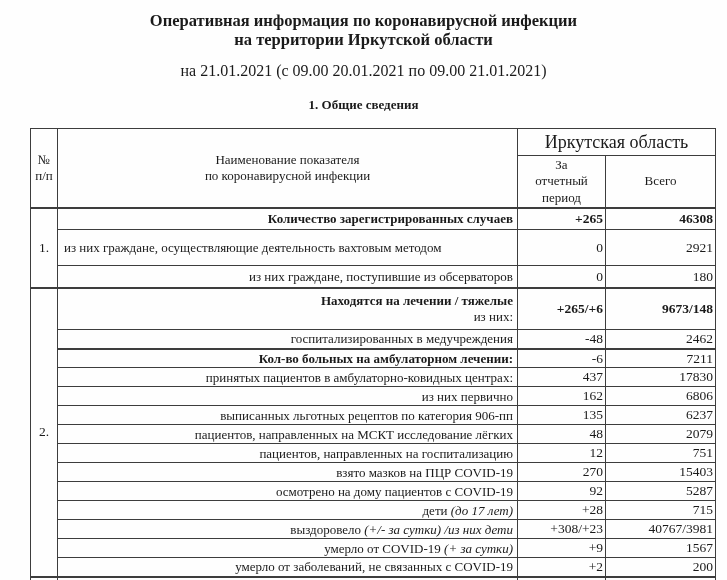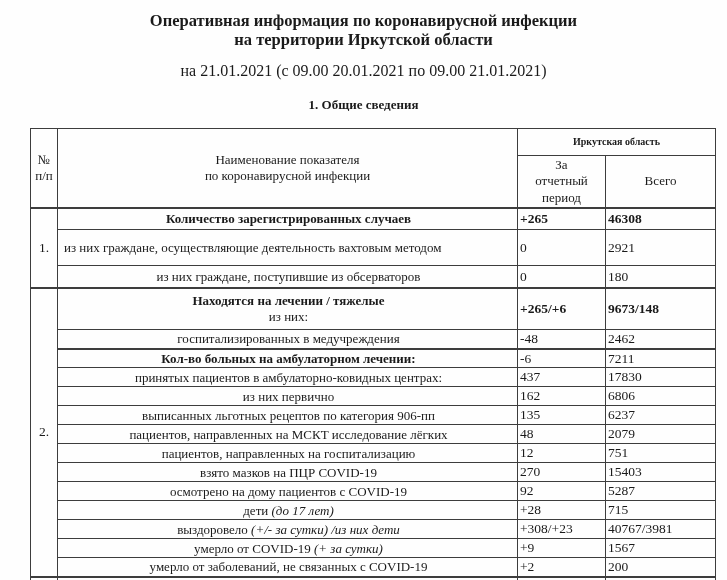--- a/index.html
+++ b/index.html
@@ -33,26 +33,26 @@
   .main th, .main td {
     border: 1px solid #3d3d3d;
     padding: 1px 4px;
     vertical-align: middle;
     overflow: hidden;
   }
   .main th {
     font-weight: normal; text-align: center;
     line-height: 1.25;
   }
-  th.region-group { font-weight: bold; font-size: 10px; height: 24px; }
+  th.region-group { font-weight: normal; font-size: 18px; height: 24px; }
   th.prewrap, td.prewrap { white-space: pre-line; }
   th.subhead { height: 48px; }
   td.numcol { text-align: center; vertical-align: middle; font-size: 13.5px; padding: 0; }
-  td.namecell { text-align: center; padding-left: 6px; line-height: 1.2; }
-  td.valcell { text-align: left; font-size: 13.5px; padding: 0 2px; }
+  td.namecell { text-align: right; padding-left: 6px; line-height: 1.2; }
+  td.valcell { text-align: right; font-size: 13.5px; padding: 0 2px; }
   tr.rh   { height: 19px; }
   tr.h22  { height: 22px; }
   tr.h36  { height: 36px; margin-left: 32px; }
   tr.h42  { height: 42px; }
   .bold { font-weight: bold; }
   .it { font-style: italic; }
   .justify { text-align: justify; text-align-last: left; }
   .bt2 td { border-top-width: 2px; }
   .label2 { display: block; font-weight: normal; }
 </style>

